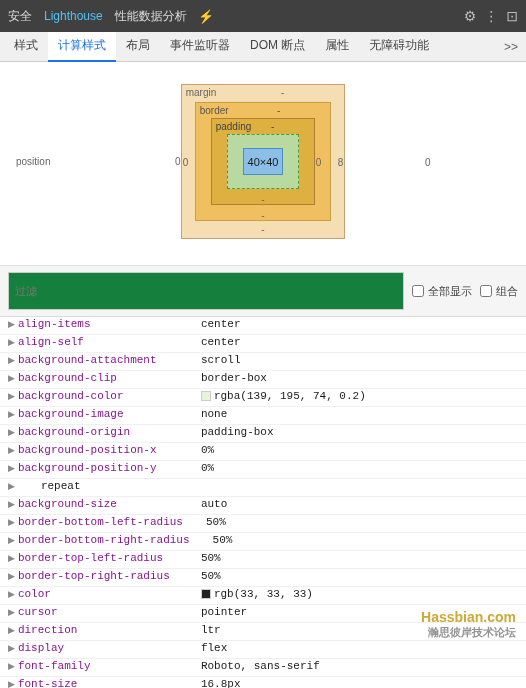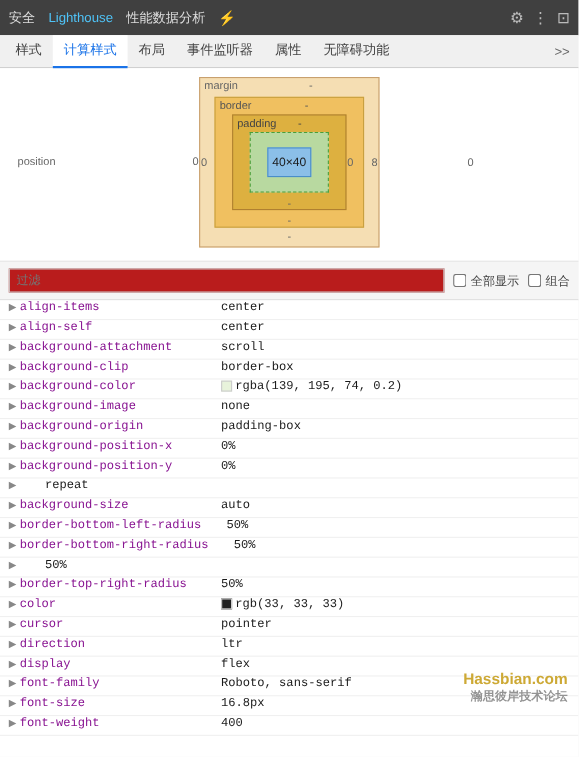--- a/index.html
+++ b/index.html
@@ -94,23 +94,23 @@
     .filter-area {
       background: #f5f5f5;
       padding: 6px 8px;
       display: flex;
       align-items: center;
       gap: 8px;
       border-bottom: 1px solid #ddd;
     }
     .filter-input {
       flex: 1;
-      height: 22px;
+      height: 38px;
       border: 1px solid #ccc;
-      background: #b91c1c;
+      background: #15803d;
       padding: 0 6px;
       font-size: 11px;
       outline: none;
     }
     .filter-checkbox-group {
       display: flex;
       align-items: center;
       gap: 4px;
       font-size: 11px;
       color: #444;
@@ -180,21 +180,21 @@
     .watermark-sub {
       font-size: 11px;
       color: #888;
       text-align: right;
     }
 
     .box-model-wrapper {
       position: relative;
       width: 210px;
       height: 155px;
-      margin: 0 auto;
+      margin: 14px auto;
     }
   </style>
 </head>
 <body>
 
 <div class="top-bar">
   <span class="top-bar-item">安全</span>
   <span class="top-bar-item active">Lighthouse</span>
   <span class="top-bar-item">性能数据分析</span>
   <span class="top-bar-item" style="font-size:13px;">⚡</span>
@@ -203,20 +203,21 @@
     <span class="top-bar-icon">⋮</span>
     <span class="top-bar-icon">⊡</span>
   </div>
 </div>
 
 <div class="tab-bar">
   <div class="tab">样式</div>
   <div class="tab active">计算样式</div>
   <div class="tab">布局</div>
   <div class="tab">事件监听器</div>
+  <div class="tab">DOM 断点</div>
   <div class="tab">属性</div>
   <div class="tab">无障碍功能</div>
   <span class="tab-more">&gt;&gt;</span>
 </div>
 
 <div class="box-model-area">
   <div class="box-model-container">
 
     <div style="width:210px; display:flex; justify-content:space-between; margin-bottom:1px;">
       <span style="font-size:10px;color:#666;">position</span>
@@ -336,20 +337,21 @@
       <span class="prop-name">border-bottom-left-radius</span>
       <span class="prop-value">50%</span>
     </div>
     <div class="prop-row">
       <span class="prop-arrow">▶</span>
       <span class="prop-name">border-bottom-right-radius</span>
       <span class="prop-value">50%</span>
     </div>
     <div class="prop-row">
       <span class="prop-arrow">▶</span>
+      <span class="prop-name">border-top-left-radius</span>
       <span class="prop-value">50%</span>
     </div>
     <div class="prop-row">
       <span class="prop-arrow">▶</span>
       <span class="prop-name">border-top-right-radius</span>
       <span class="prop-value">50%</span>
     </div>
     <div class="prop-row">
       <span class="prop-arrow">▶</span>
       <span class="prop-name">color</span>

